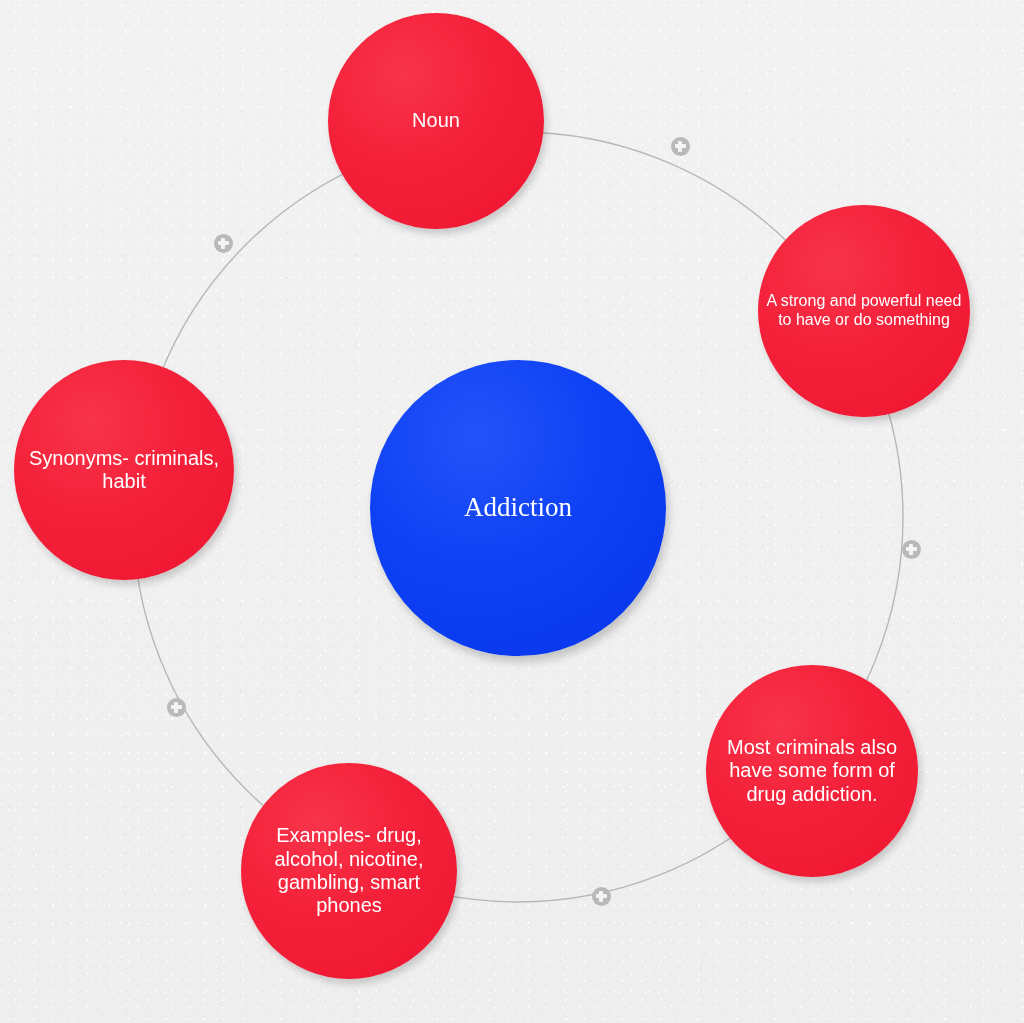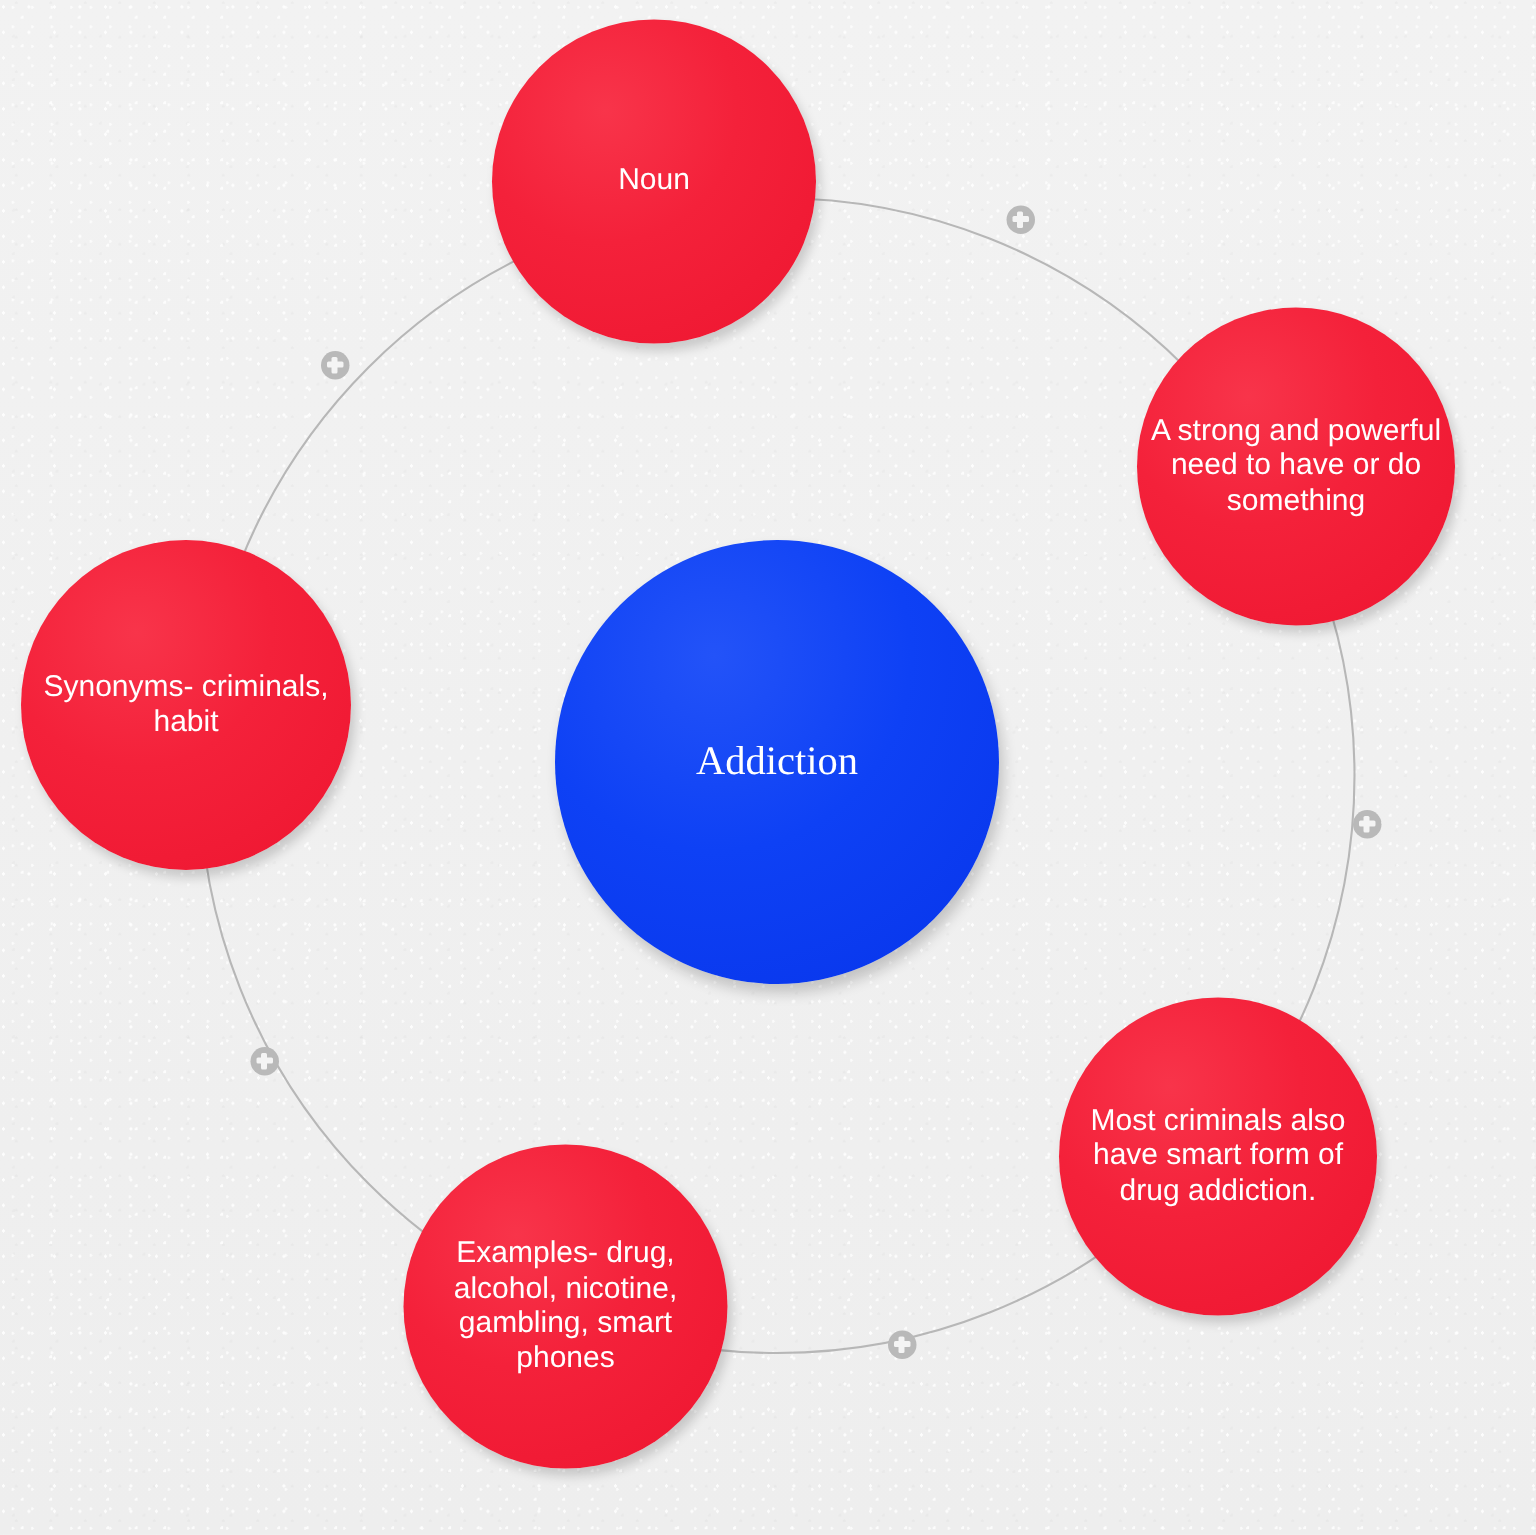--- a/index.html
+++ b/index.html
@@ -70,29 +70,29 @@
 <div id="canvas">
 
   <svg class="orbit-svg" viewBox="0 0 1024 1023" xmlns="http://www.w3.org/2000/svg">
     <circle id="orbit-circle" cx="518" cy="517" r="385" fill="none" stroke="#b7b7b7" stroke-width="1.4"></circle>
   </svg>
 
   <div class="bubble node" id="node-0" style="width: 216px; height: 216px; left: 328px; top: 13px; font-size: 20px;">
     <span class="btext">Noun</span>
   </div>
 
-  <div class="bubble node" id="node-1" style="width: 212px; height: 212px; left: 758px; top: 205px; font-size: 20px;">
+  <div class="bubble node" id="node-1" style="width: 212px; height: 212px; left: 758px; top: 205px; font-size: 16px;">
     <span class="btext">A strong and powerful need to have or do something</span>
   </div>
 
   <div class="bubble node" id="node-2" style="width: 212px; height: 212px; left: 706px; top: 665px; font-size: 20px;">
-    <span class="btext">Most criminals also have smart form of drug addiction.</span>
+    <span class="btext">Most criminals also have some form of drug addiction.</span>
   </div>
 
-  <div class="bubble node" id="node-3" style="width: 216px; height: 216px; left: 269px; top: 763px; font-size: 20px;">
+  <div class="bubble node" id="node-3" style="width: 216px; height: 216px; left: 241px; top: 763px; font-size: 20px;">
     <span class="btext">Examples- drug, alcohol, nicotine, gambling, smart phones</span>
   </div>
 
   <div class="bubble node" id="node-4" style="width: 220px; height: 220px; left: 14px; top: 360px; font-size: 20px;">
     <span class="btext">Synonyms- criminals, habit</span>
   </div>
 
   <div class="bubble center" id="center-node" style="width: 296px; height: 296px; left: 370px; top: 360px; font-size: 27px;">
     <span class="btext">Addiction</span>
   </div>

